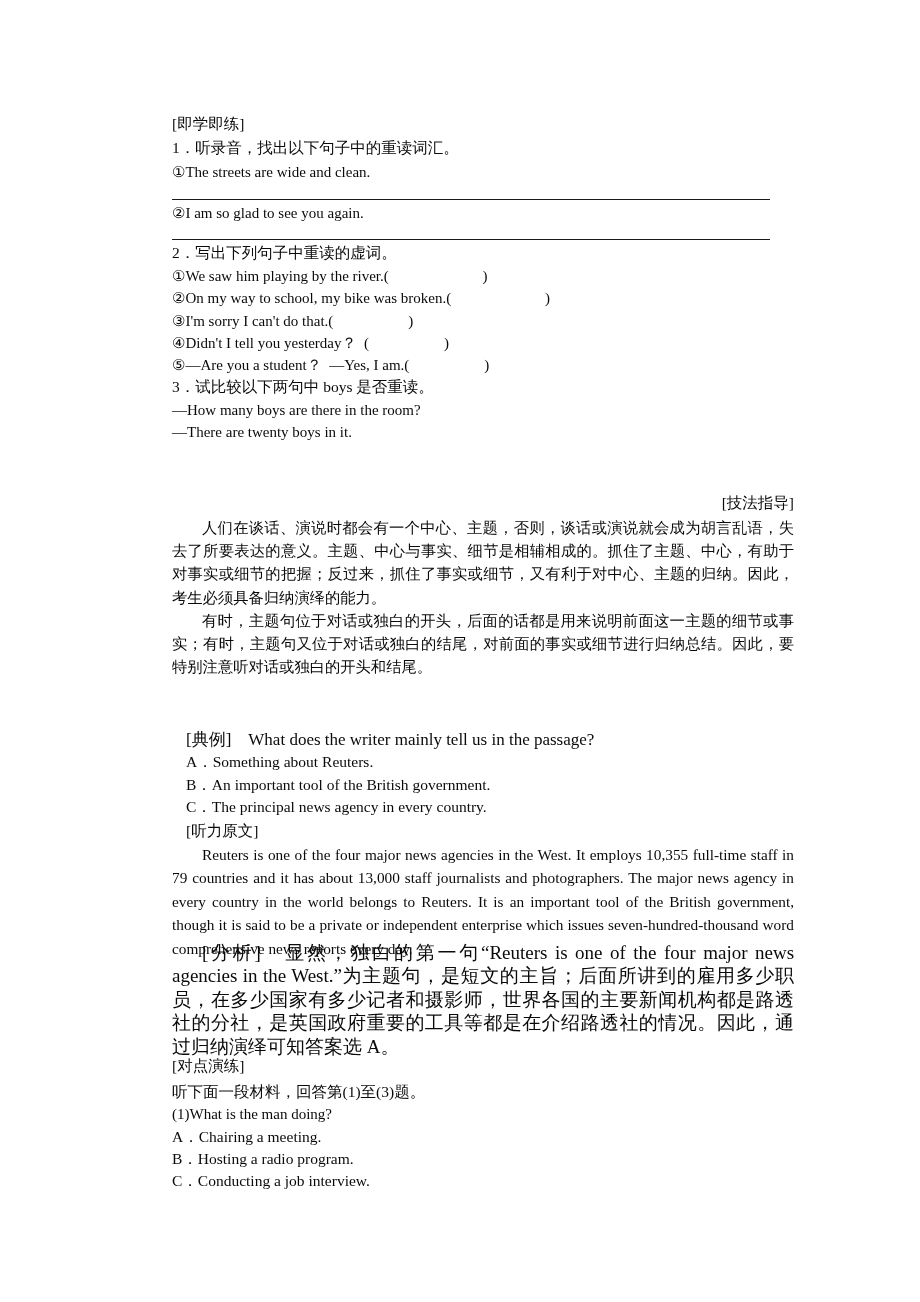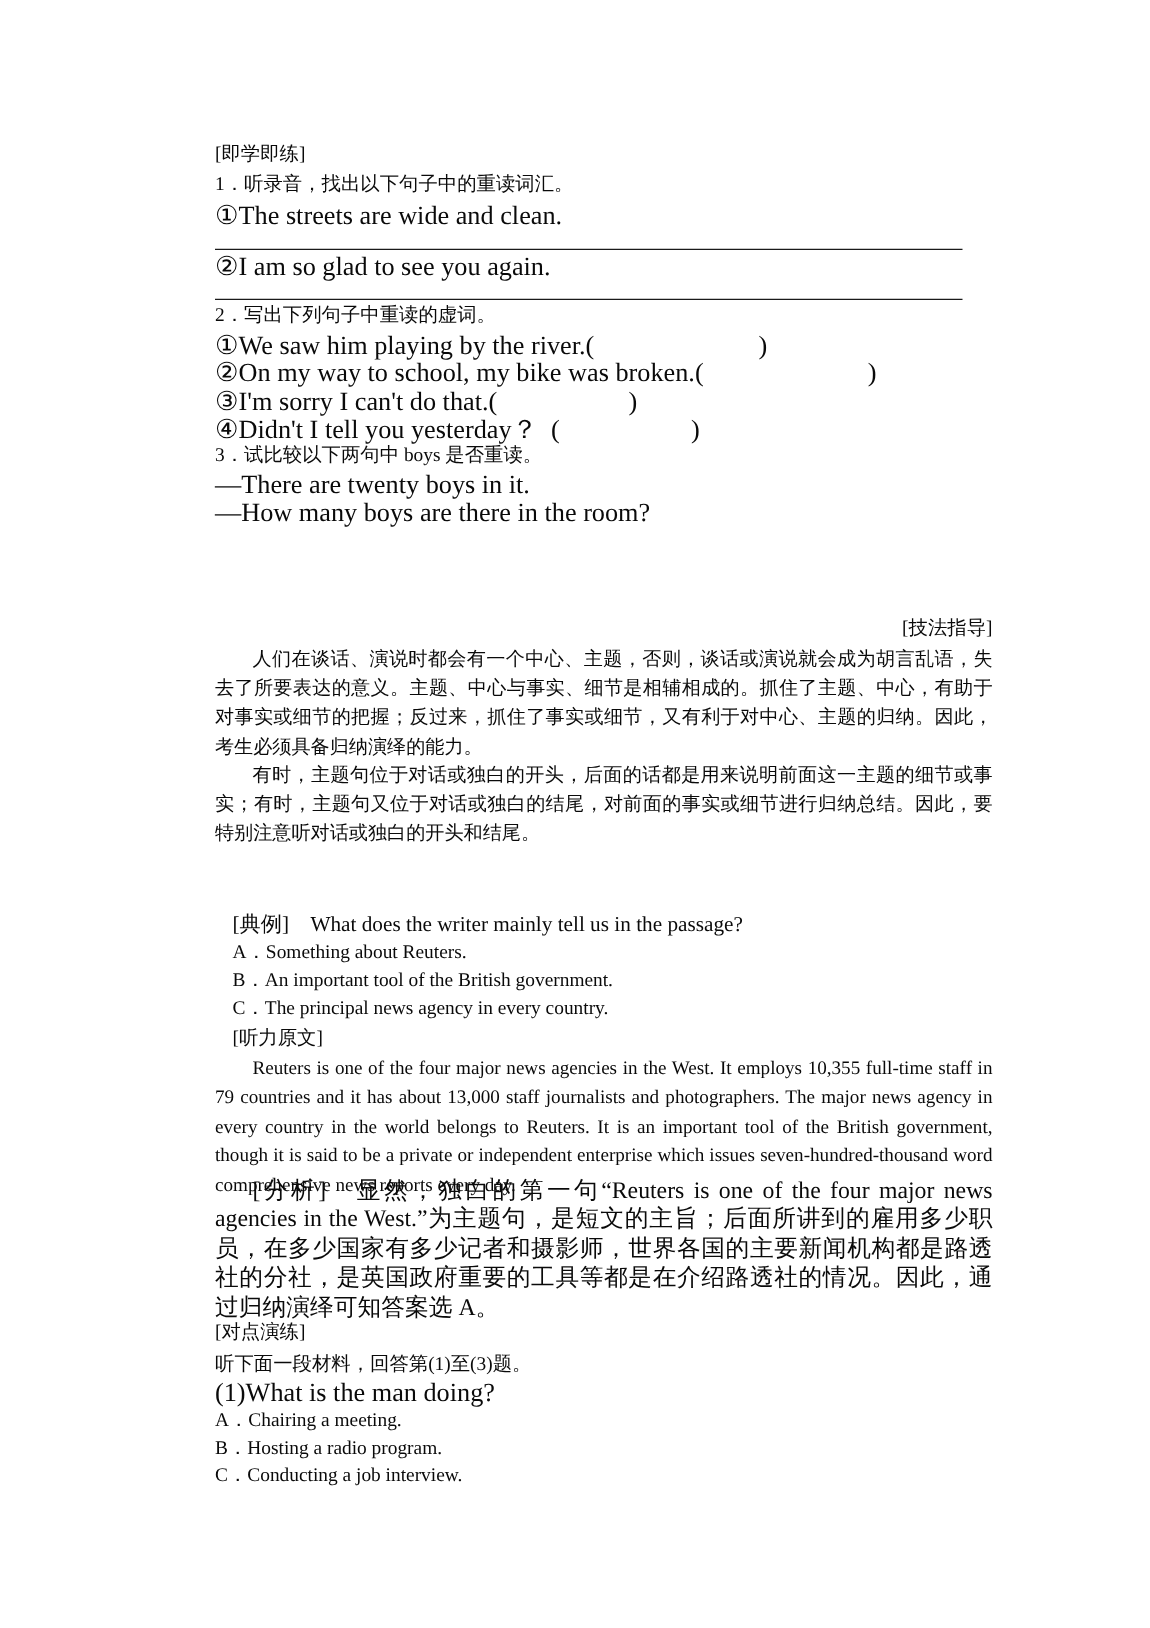--- a/index.html
+++ b/index.html
@@ -32,21 +32,21 @@
     width: 622px;
   }
 
   .tag {
     font-size: 15.5px;
     line-height: 22px;
     white-space: nowrap;
   }
 
   .line {
-    font-size: 21px;
+    font-size: 15px;
     line-height: 22.3px;
     white-space: pre;
   }
 
   .line-cn {
     font-size: 15.5px;
     line-height: 22.3px;
     white-space: pre;
   }
 
@@ -125,23 +125,24 @@
 
   <div class="col" style="top:242px;">
     <div class="line-cn">2．写出下列句子中重读的虚词。</div>
   </div>
 
   <div class="col" style="top:265px;">
     <div class="line">①We saw him playing by the river.(                         )</div>
     <div class="line">②On my way to school, my bike was broken.(                         )</div>
     <div class="line">③I'm sorry I can't do that.(                    )</div>
     <div class="line">④Didn't I tell you yesterday？  (                    )</div>
+    <div class="line">⑤—Are you a student？  —Yes, I am.(                    )</div>
     <div class="line-cn">3．试比较以下两句中 boys 是否重读。</div>
+    <div class="line">—How many boys are there in the room?</div>
     <div class="line">—There are twenty boys in it.</div>
-    <div class="line">—How many boys are there in the room?</div>
   </div>
 
   <div class="col" style="top:492px;text-align:right;">
     <div class="tag" style="padding-left:14px;">[技法指导]</div>
   </div>
 
   <div class="col" style="top:516px;">
     <p class="para lastline-left">人们在谈话、演说时都会有一个中心、主题，否则，谈话或演说就会成为胡言乱语，失去了所要表达的意义。主题、中心与事实、细节是相辅相成的。抓住了主题、中心，有助于对事实或细节的把握；反过来，抓住了事实或细节，又有利于对中心、主题的归纳。因此，考生必须具备归纳演绎的能力。</p>
     <p class="para lastline-left">有时，主题句位于对话或独白的开头，后面的话都是用来说明前面这一主题的细节或事实；有时，主题句又位于对话或独白的结尾，对前面的事实或细节进行归纳总结。因此，要特别注意听对话或独白的开头和结尾。</p>
   </div>

